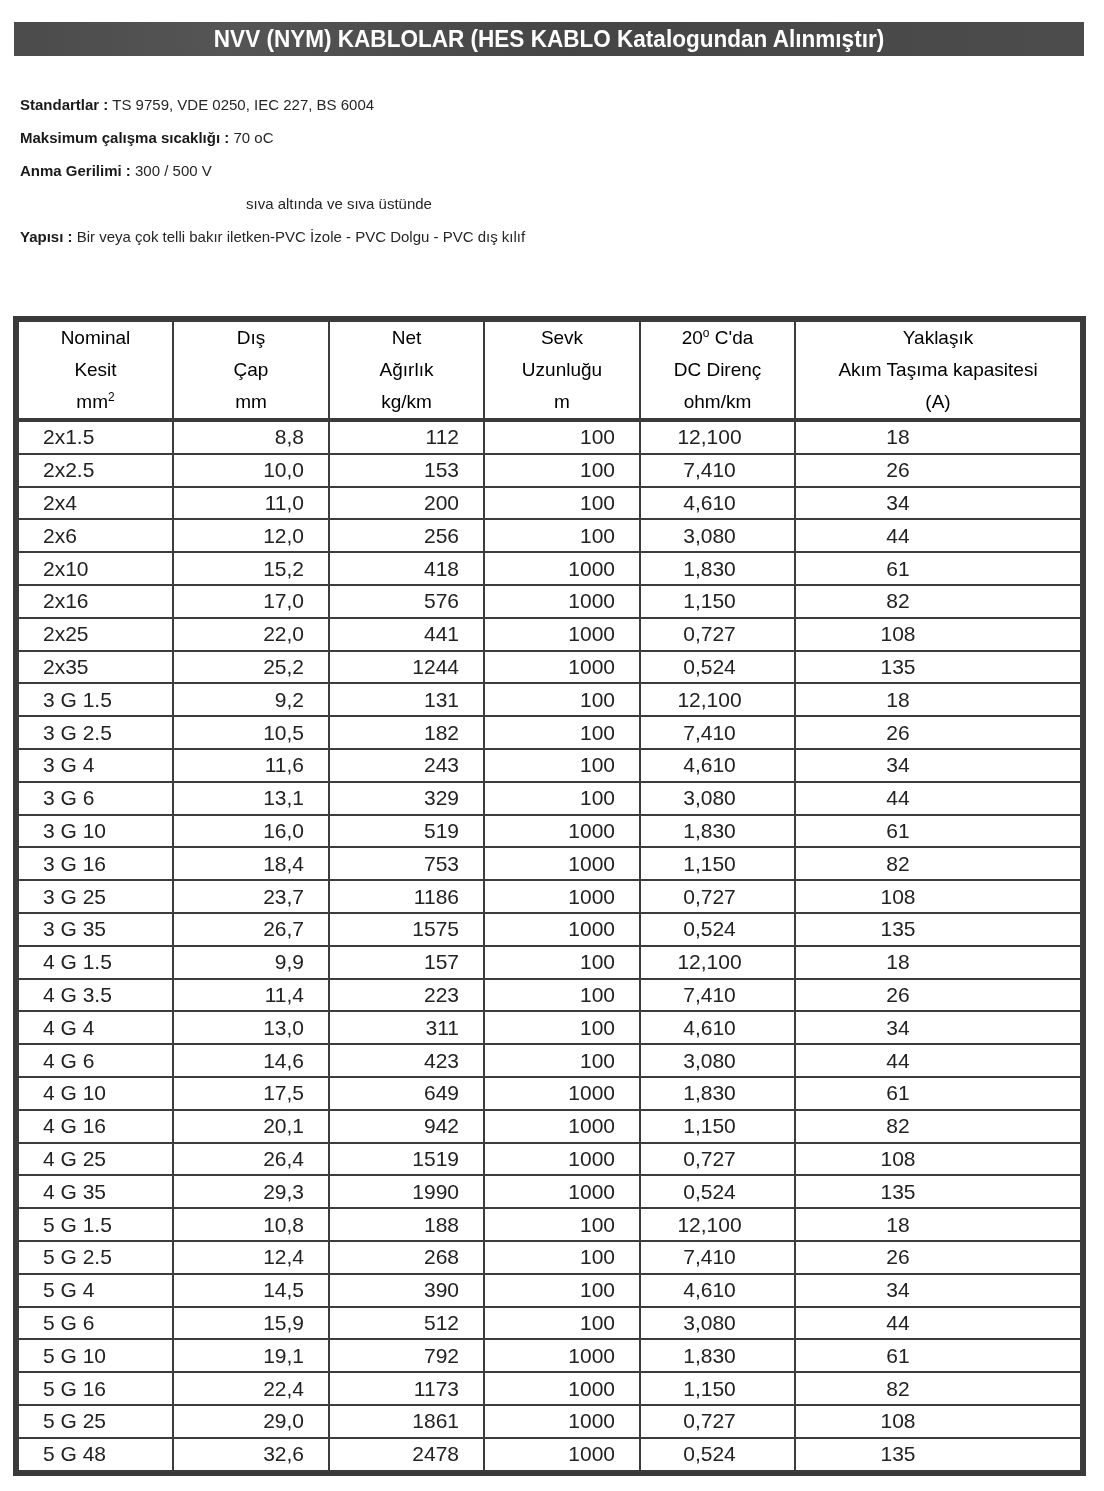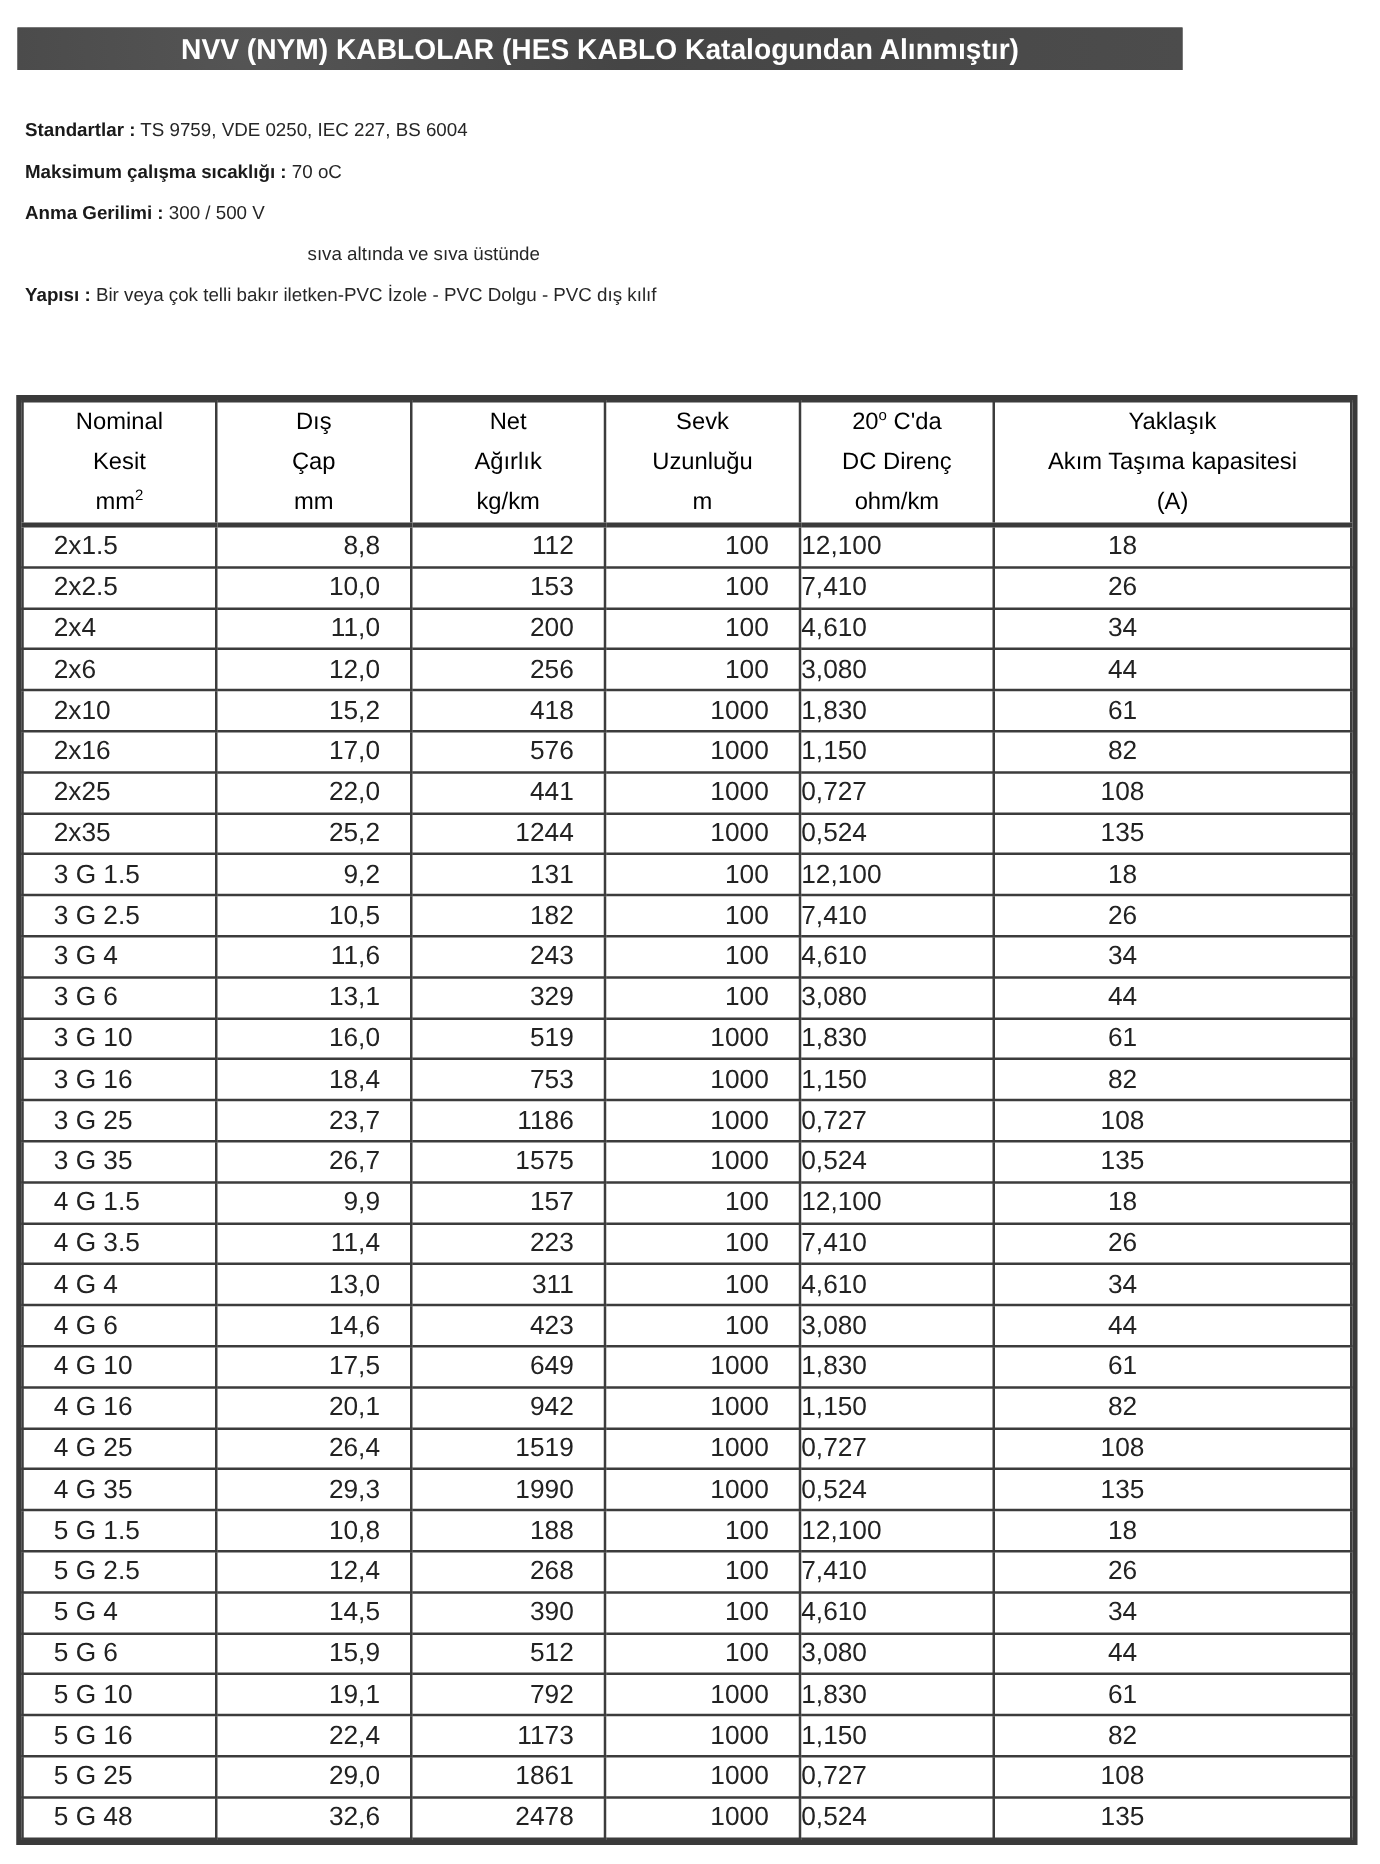--- a/index.html
+++ b/index.html
@@ -12,21 +12,21 @@
       height: 1491px;
       position: relative;
       font-family: "Liberation Sans", sans-serif;
       color: #1e1e1e;
       overflow: hidden;
     }
     .title-bar {
       position: absolute;
       left: 14px;
       top: 22px;
-      width: 932px;
+      width: 1070px;
       height: 34px;
       background: #4a4a4a;
       background-image: radial-gradient(circle at 20% 40%, #555 0, #454545 40%, #4c4c4c 100%);
       display: flex;
       align-items: center;
       justify-content: center;
     }
     .title-text {
       color: #ffffff;
       font-weight: bold;
@@ -73,21 +73,21 @@
       color: #000000;
       vertical-align: middle;
       border-bottom: 4px solid #3a3a3a;
     }
     td {
       height: 30.8px;
       line-height: 30px;
     }
     .c-left { text-align: left; padding-left: 24px; }
     .c-right { text-align: right; padding-right: 24px; }
-    .c-right2 { text-align: left; padding-right: 16px; }
+    .c-right2 { text-align: center; padding-right: 16px; }
     .c-center { text-align: center; padding-right: 80px; }
     sup { font-size: 12px; vertical-align: super; line-height: 0; }
   </style>
 </head>
 <body>
 
 <div class="title-bar">
   <span class="title-text">NVV (NYM) KABLOLAR (HES KABLO Katalogundan Alınmıştır)</span>
 </div>
 

